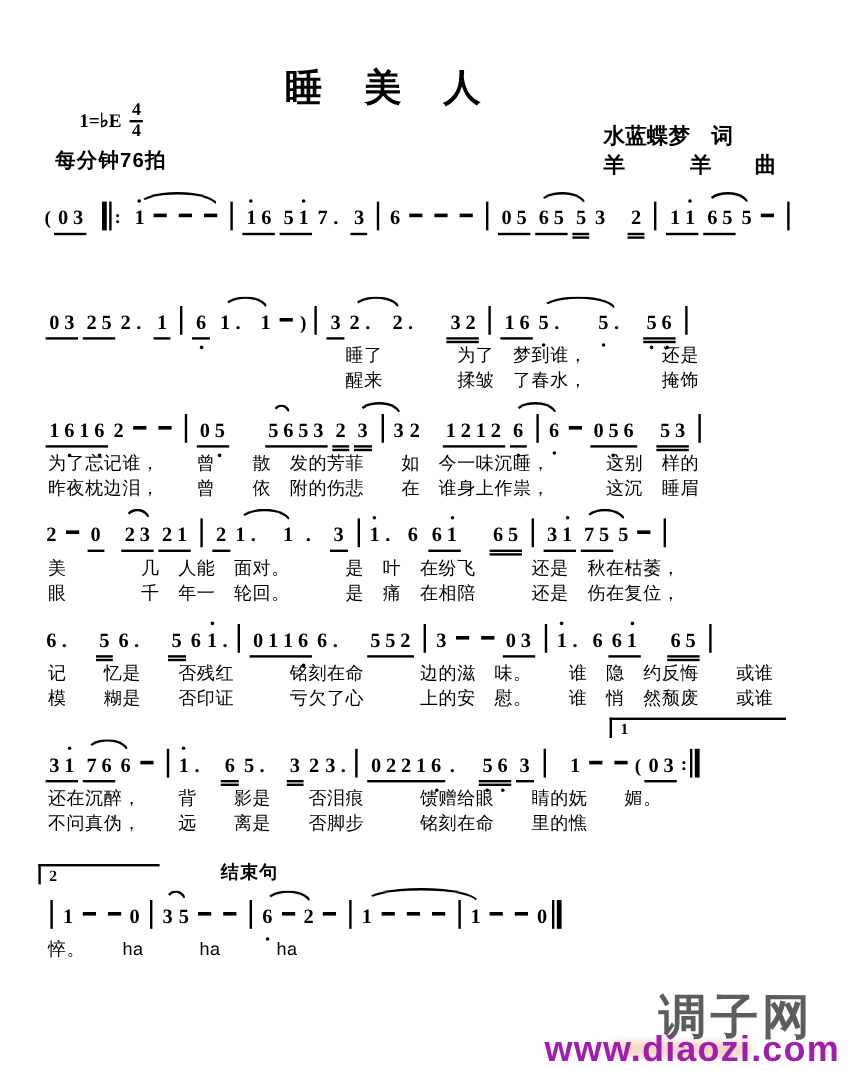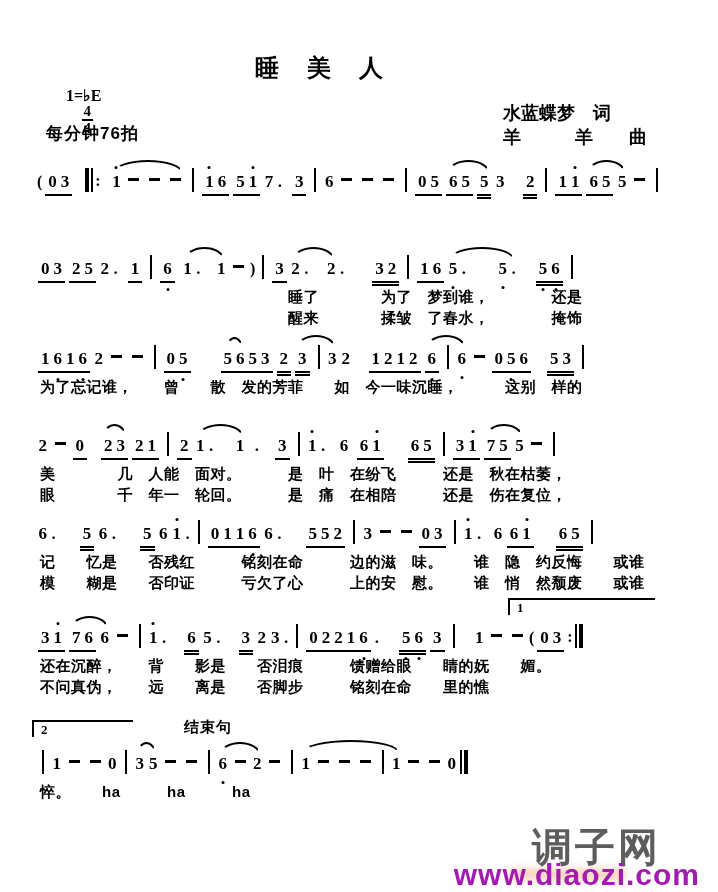--- a/index.html
+++ b/index.html
@@ -1,21 +1,21 @@
 <!DOCTYPE html>
 <html><head>
 <meta charset="utf-8">
 <style>
   html,body{margin:0;padding:0;background:#ffffff;}
   .sheet{position:relative;width:718px;height:892px;background:#ffffff;overflow:hidden;
          font-family:"Liberation Sans",sans-serif;color:#000;}
   .abs{position:absolute;}
-  .title{left:140px;top:52px;width:360px;text-align:center;font-size:24px;font-weight:bold;
+  .title{left:140px;top:52px;width:360px;text-align:center;font-size:31px;font-weight:bold;
          letter-spacing:2px;font-family:"Liberation Sans",sans-serif;}
-  .keysig{left:66px;top:86px;font:bold 16px "Liberation Serif",serif;display:flex;align-items:center;flex-direction:column;}
+  .keysig{left:66px;top:86px;font:bold 16px "Liberation Serif",serif;display:flex;align-items:center;}
   .frac{display:inline-flex;flex-direction:column;align-items:center;margin-left:7px;}
   .frac b{font:bold 15px "Liberation Serif",serif;line-height:13px;}
   .fline{width:11px;height:2px;background:#000;margin:1px 0;}
   .tempo{left:46px;top:122px;font-size:17px;font-weight:bold;letter-spacing:1px;}
   .credit1{left:503px;top:101px;font-size:18px;font-weight:bold;}
   .credit2{left:503px;top:125px;font-size:18px;font-weight:bold;}
 
   .mline{position:absolute;left:36px;white-space:nowrap;}
   .notes{white-space:nowrap;height:30px;}
   .note{display:inline-block;position:relative;font:bold 17px "Liberation Serif",serif;
@@ -35,27 +35,27 @@
         border:2px solid transparent;border-top:2px solid #000;
         border-radius:50% 50% 0 0 / 100% 100% 0 0;}
   .augdot{display:inline-block;font:bold 17px "Liberation Serif",serif;margin:0 2px;}
   .dashnote{display:inline-block;width:11px;height:3px;background:#000;margin:0 5px;vertical-align:6px;}
   .barline{display:inline-block;width:2px;height:24px;background:#000;margin:0 6px;vertical-align:-5px;}
   .bthin{display:inline-block;width:2px;height:24px;background:#000;margin:0 1px;vertical-align:-5px;}
   .bthick{display:inline-block;width:4px;height:24px;background:#000;margin:0 1px;vertical-align:-5px;}
   .rdots{display:inline-block;font:bold 16px "Liberation Serif",serif;vertical-align:1px;margin:0 1px;}
   .gap{display:inline-block;height:1px;}
   .ptxt{display:inline-block;font:bold 16px "Liberation Serif",serif;margin:0 1px;}
-  .lyr{font-size:15px;font-weight:bold;letter-spacing:0.5px;white-space:pre;line-height:18px;margin-top:3px;}
+  .lyr{font-size:15px;font-weight:normal;letter-spacing:0.5px;white-space:pre;line-height:18px;margin-top:3px;}
   .volta{position:absolute;border-top:2px solid #000;border-left:2px solid #000;height:15px;
          padding-left:7px;font:bold 13px "Liberation Serif",serif;}
   .v1{left:472px;top:-26px;width:138px;}
   .v2{left:-4px;top:-30px;width:92px;}
   .coda{position:absolute;left:148px;top:-32px;font-size:15px;font-weight:bold;letter-spacing:1px;}
-  .wm-name{right:57px;top:820px;font-size:40px;font-weight:bold;color:#5d5d5d;letter-spacing:3px;}
+  .wm-name{right:40px;top:820px;font-size:40px;font-weight:bold;color:#5d5d5d;letter-spacing:3px;}
   .wm-url{right:18px;top:858px;font-size:30px;font-weight:bold;color:#a21caf;letter-spacing:1px;}
   .wm-orange{right:92px;top:868px;width:118px;height:13px;background:rgba(225,115,40,0.28);
          filter:blur(3px);border-radius:4px;}
 </style>
 </head>
 <body>
 
 <div class="sheet">
 
   <div class="abs title">睡　美　人</div>
@@ -79,20 +79,21 @@
 
   <div class="mline" style="top:255px">
     <div class="notes"><span class="beam u1"><span class="note">0</span><span class="note">3</span></span><span class="beam u1"><span class="note">2</span><span class="note">5</span></span><span class="note">2</span><span class="augdot">.</span><span class="gap" style="width: 6px;"></span><span class="beam u1"><span class="note">1</span></span><span class="barline"></span><span class="beam u1"><span class="note lo">6</span></span><span class="gap" style="width: 4px;"></span><span class="slur"><span class="note">1</span><span class="augdot">.</span><span class="gap" style="width: 12px;"></span><span class="note">1</span></span><span class="dashnote"></span><span class="ptxt">)</span><span class="barline"></span><span class="beam u1"><span class="note">3</span></span><span class="slur"><span class="note">2</span><span class="augdot">.</span><span class="gap" style="width: 14px;"></span><span class="note">2</span></span><span class="augdot">.</span><span class="gap" style="width: 24px;"></span><span class="beam u2"><span class="note">3</span><span class="note">2</span></span><span class="barline"></span><span class="beam u1"><span class="note">1</span><span class="note">6</span></span><span class="slur"><span class="note lo">5</span><span class="augdot">.</span><span class="gap" style="width: 28px;"></span><span class="note lo">5</span><span class="augdot">.</span></span><span class="gap" style="width: 16px;"></span><span class="beam u2"><span class="note lo">5</span><span class="note lo">6</span></span><span class="barline"></span></div>
     <div class="lyr" style="padding-left:252px">睡了　　　　为了　梦到谁，　　　　还是</div>
     <div class="lyr" style="padding-left:252px">醒来　　　　揉皱　了春水，　　　　掩饰</div>
   </div>
 
   <div class="mline" style="top:345px">
     <div class="notes"><span class="beam u1"><span class="note">1</span><span class="note lo">6</span><span class="note">1</span><span class="note lo">6</span></span><span class="note">2</span><span class="dashnote"></span><span class="dashnote"></span><span class="barline"></span><span class="beam u1"><span class="note">0</span><span class="note lo">5</span></span><span class="gap" style="width: 26px;"></span><span class="beam u1"><span class="slur"><span class="note">5</span><span class="note">6</span></span><span class="note">5</span><span class="note">3</span></span><span class="beam u2"><span class="note">2</span></span><span class="slur"><span class="beam u2"><span class="note">3</span></span><span class="barline"></span><span class="note">3</span></span><span class="note">2</span><span class="gap" style="width: 14px;"></span><span class="beam u1"><span class="note">1</span><span class="note">2</span><span class="note">1</span><span class="note">2</span></span><span class="slur"><span class="beam u1"><span class="note lo">6</span></span><span class="barline"></span><span class="note lo">6</span></span><span class="dashnote"></span><span class="beam u1"><span class="note">0</span><span class="note lo">5</span><span class="note">6</span></span><span class="gap" style="width: 12px;"></span><span class="beam u2"><span class="note">5</span><span class="note">3</span></span><span class="barline"></span></div>
     <div class="lyr" style="padding-left:4px">为了忘记谁，　　曾　　散　发的芳菲　　如　今一味沉睡，　　　这别　样的</div>
+    <div class="lyr" style="padding-left:4px">昨夜枕边泪，　　曾　　依　附的伤悲　　在　谁身上作祟，　　　这沉　睡眉</div>
   </div>
 
   <div class="mline" style="top:432px">
     <div class="notes"><span class="note">2</span><span class="dashnote"></span><span class="beam u1"><span class="note">0</span></span><span class="gap" style="width: 10px;"></span><span class="slur"><span class="beam u1"><span class="note">2</span><span class="note">3</span></span></span><span class="beam u1"><span class="note">2</span><span class="note">1</span></span><span class="barline"></span><span class="beam u1"><span class="note">2</span></span><span class="slur"><span class="note">1</span><span class="augdot">.</span><span class="gap" style="width: 18px;"></span><span class="note">1</span></span><span class="gap" style="width: 6px;"></span><span class="augdot">.</span><span class="gap" style="width: 12px;"></span><span class="beam u1"><span class="note">3</span></span><span class="barline"></span><span class="note hi">1</span><span class="augdot">.</span><span class="gap" style="width: 10px;"></span><span class="note">6</span><span class="gap" style="width: 4px;"></span><span class="beam u1"><span class="note">6</span><span class="note hi">1</span></span><span class="gap" style="width: 20px;"></span><span class="beam u2"><span class="note">6</span><span class="note">5</span></span><span class="barline"></span><span class="beam u1"><span class="note">3</span><span class="note hi">1</span></span><span class="slur"><span class="beam u1"><span class="note">7</span><span class="note">5</span></span><span class="note">5</span></span><span class="dashnote"></span><span class="barline"></span></div>
     <div class="lyr" style="padding-left:4px">美　　　　几　人能　面对。　　　是　叶　在纷飞　　　还是　秋在枯萎，</div>
     <div class="lyr" style="padding-left:4px">眼　　　　千　年一　轮回。　　　是　痛　在相陪　　　还是　伤在复位，</div>
   </div>
 
   <div class="mline" style="top:520px">
     <div class="notes"><span class="note">6</span><span class="augdot">.</span><span class="gap" style="width: 20px;"></span><span class="beam u2"><span class="note">5</span></span><span class="note">6</span><span class="augdot">.</span><span class="gap" style="width: 20px;"></span><span class="beam u2"><span class="note">5</span></span><span class="note">6</span><span class="note hi">1</span><span class="augdot">.</span><span class="barline"></span><span class="beam u1"><span class="note">0</span><span class="note">1</span><span class="note">1</span><span class="note lo">6</span></span><span class="note">6</span><span class="augdot">.</span><span class="gap" style="width: 20px;"></span><span class="beam u1"><span class="note">5</span><span class="note">5</span><span class="note">2</span></span><span class="barline"></span><span class="note">3</span><span class="dashnote"></span><span class="dashnote"></span><span class="beam u1"><span class="note">0</span><span class="note">3</span></span><span class="barline"></span><span class="note hi">1</span><span class="augdot">.</span><span class="gap" style="width: 8px;"></span><span class="note">6</span><span class="beam u1"><span class="note">6</span><span class="note hi">1</span></span><span class="gap" style="width: 18px;"></span><span class="beam u2"><span class="note">6</span><span class="note">5</span></span><span class="barline"></span></div>

